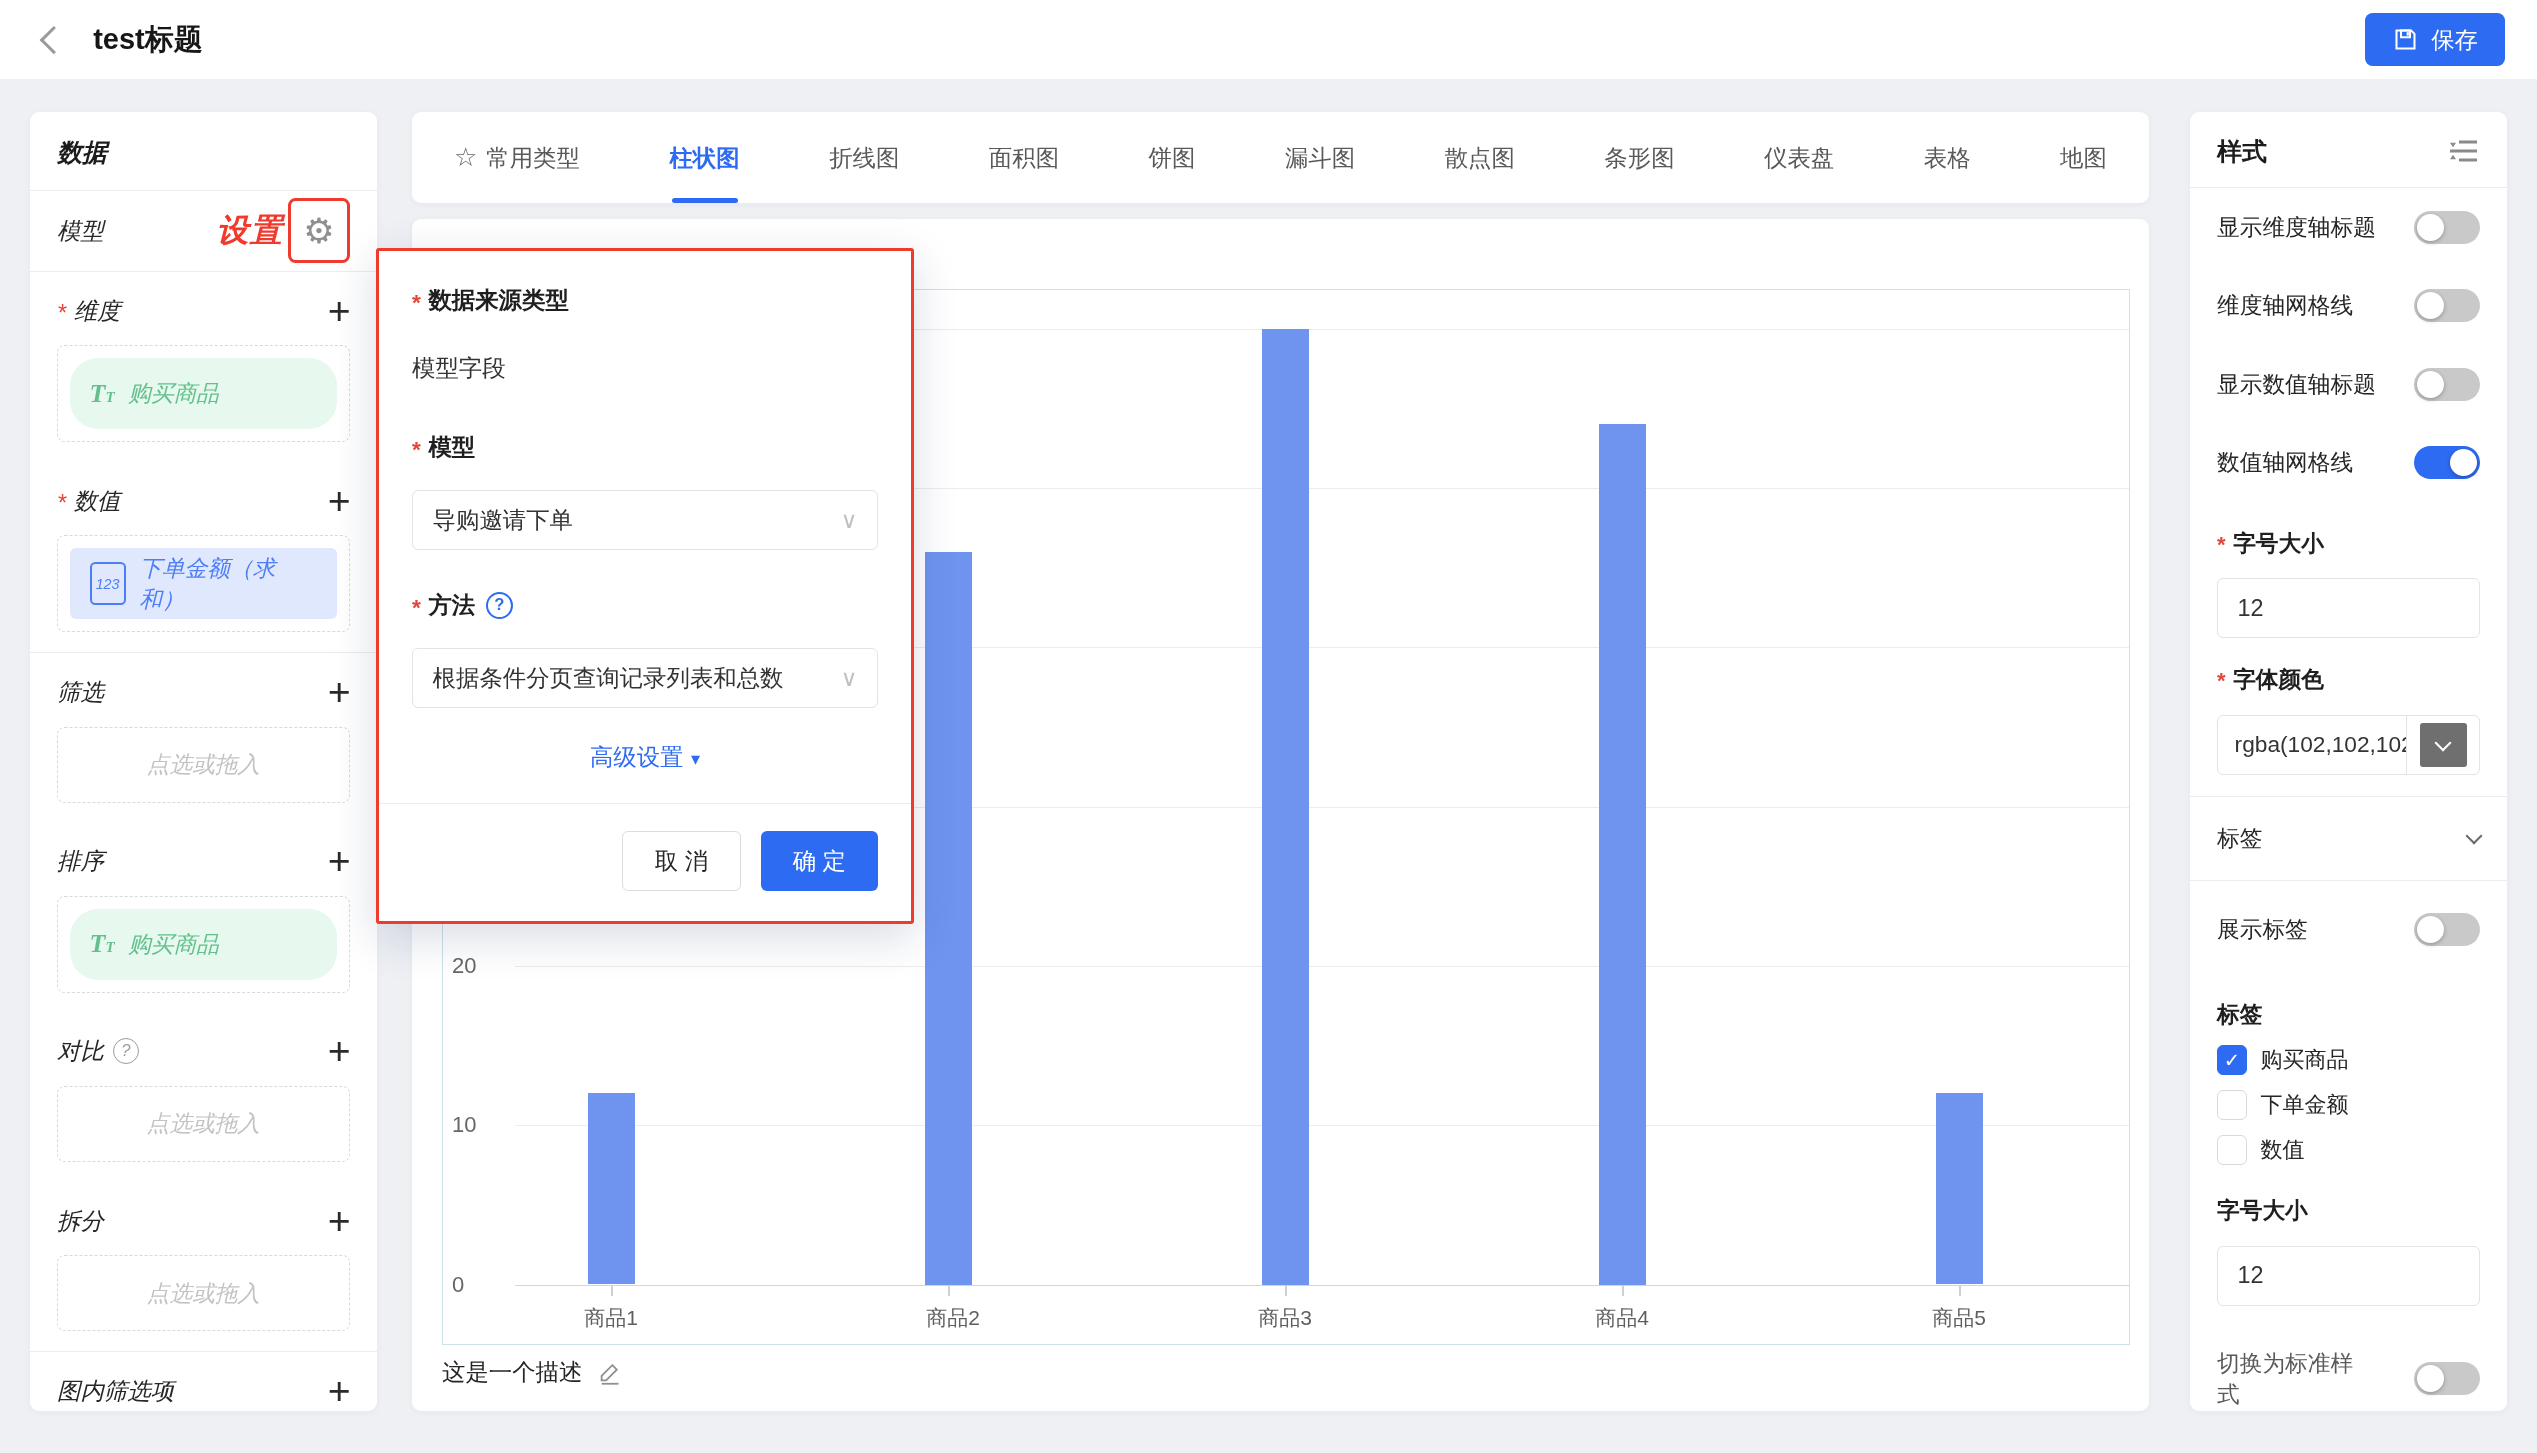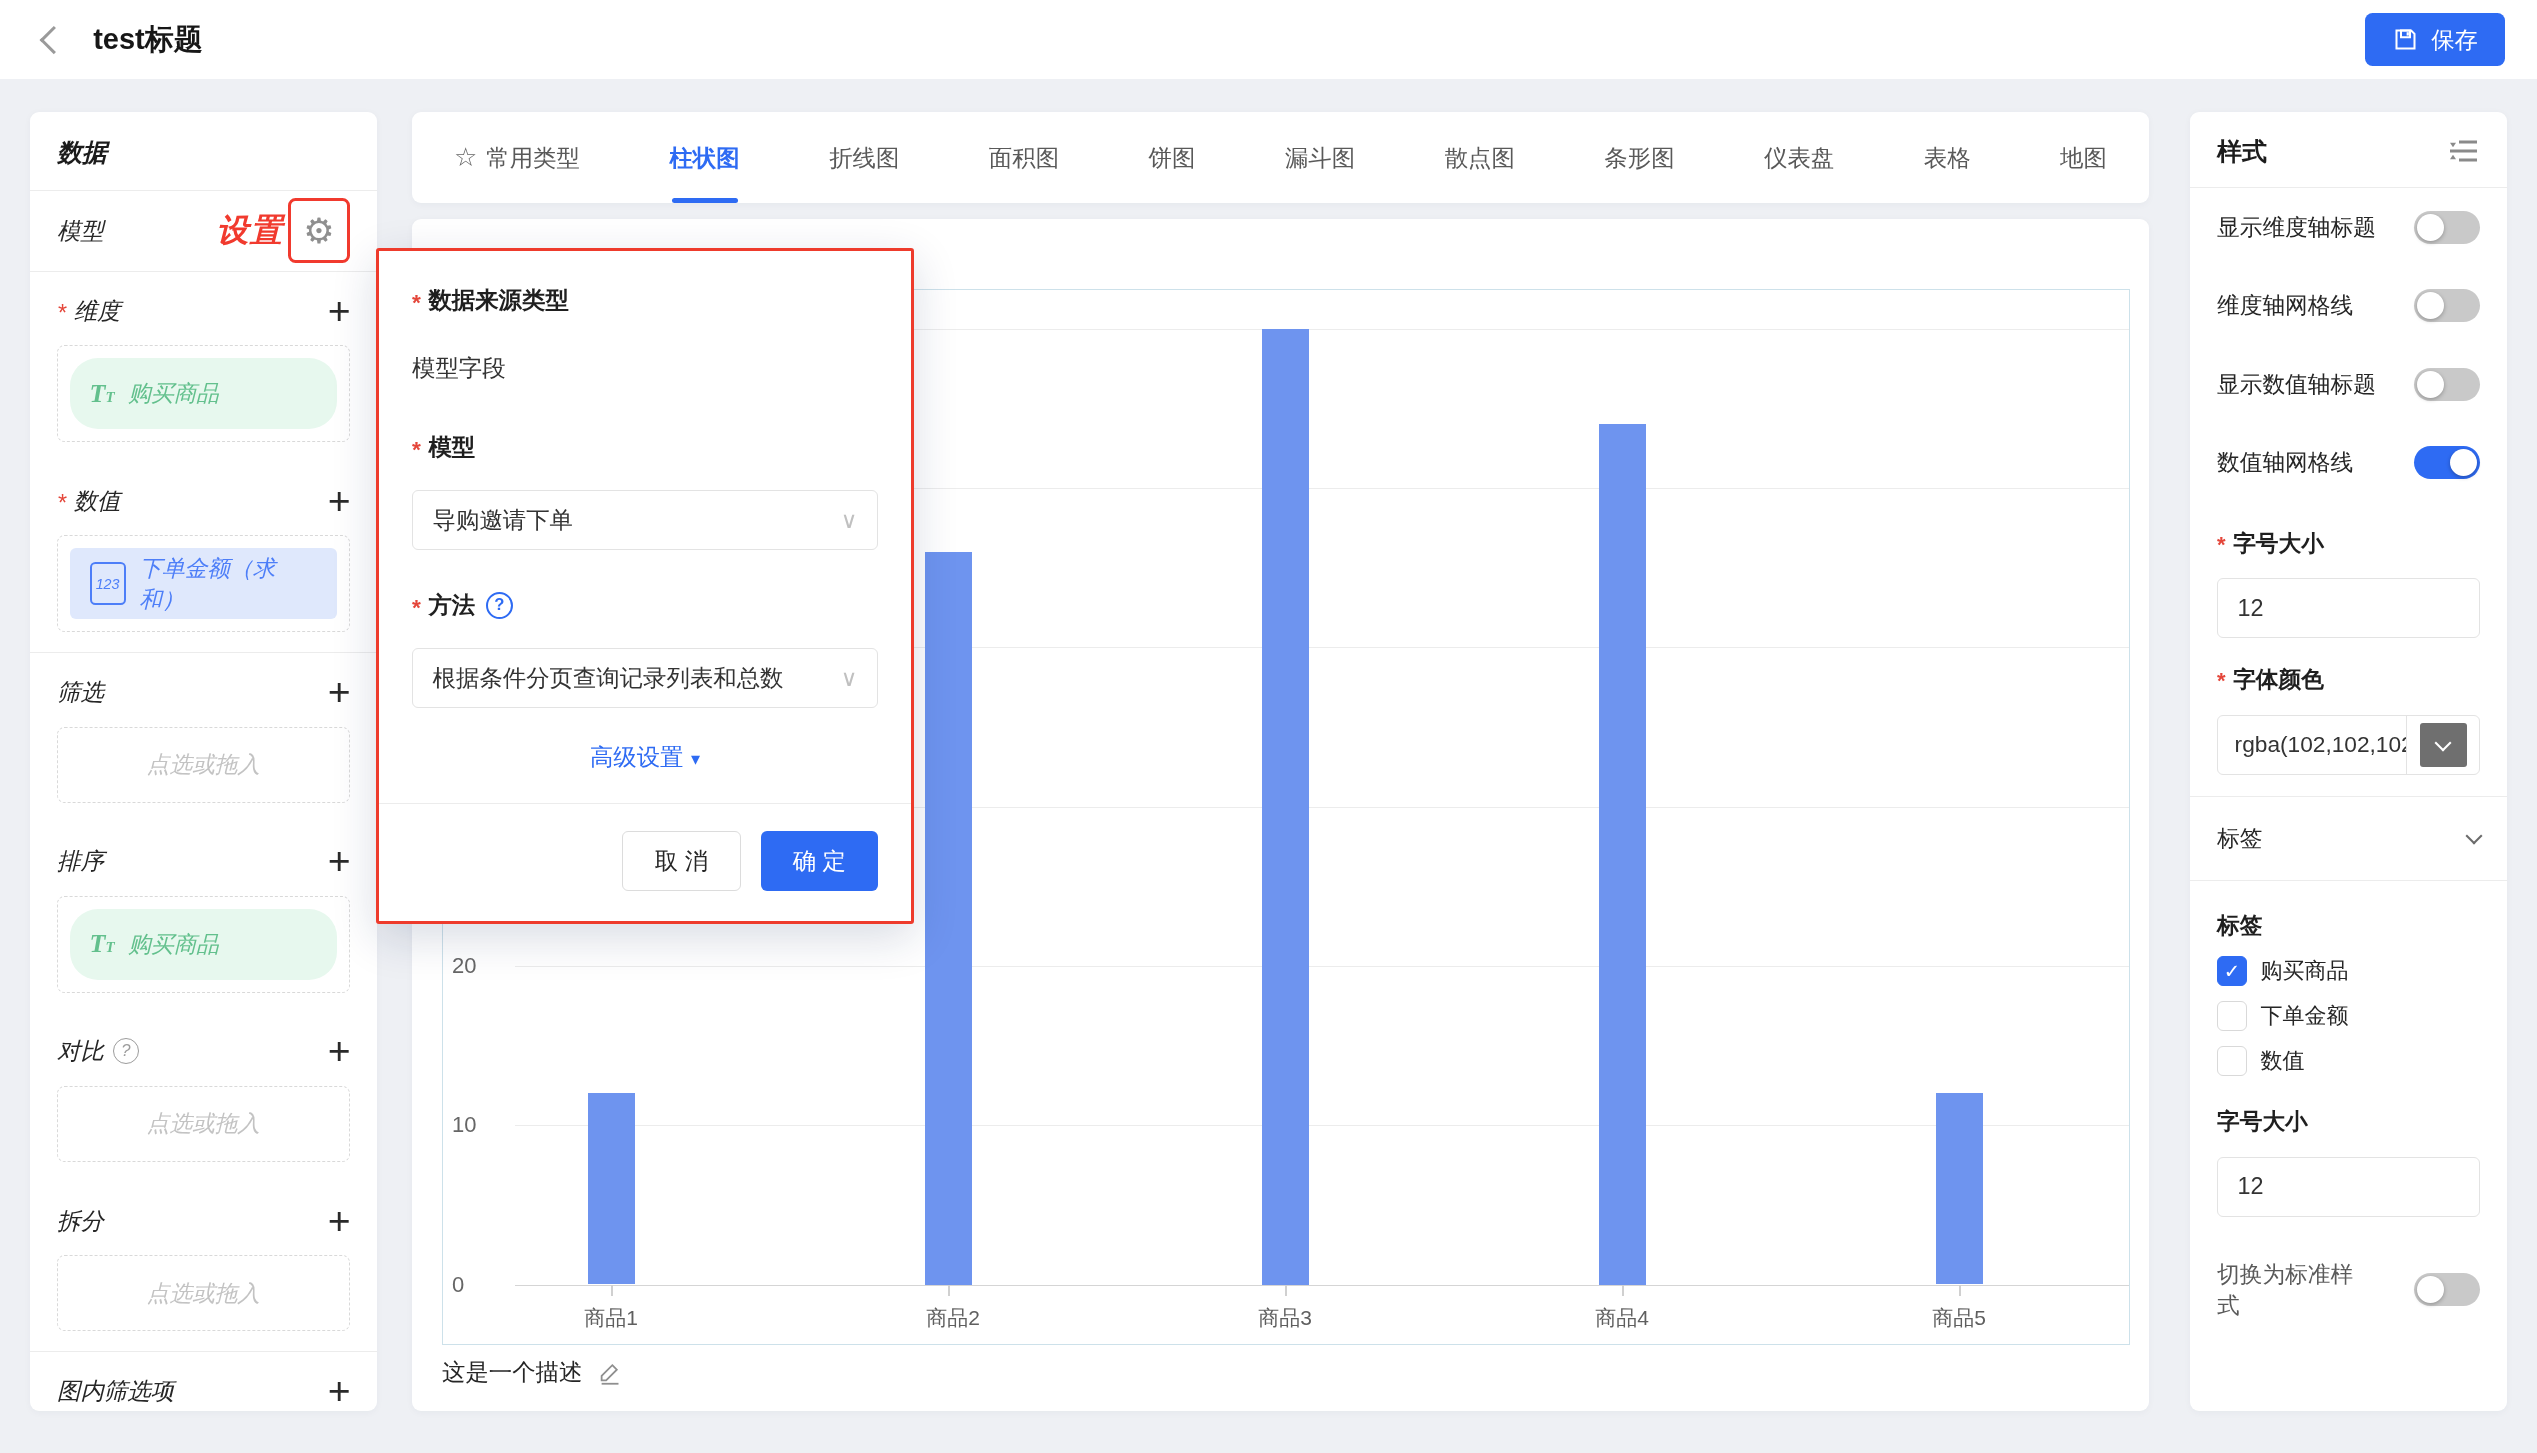--- a/index.html
+++ b/index.html
@@ -415,20 +415,28 @@
     </div>
   </div>
 
   <div class="sp-divider"></div>
   <div class="collapse-row">
     <span>标签</span>
     <div class="chev chev-gray"></div>
   </div>
   <div class="sp-divider tight"></div>
 
+  <div class="t-row" style="padding-top:33px;">
+    <span>展示标签</span>
+    <span>
+        <div class="toggle">
+          <div class="knob"></div>
+        </div>
+      </span>
+  </div>
 
   <div class="sp-bold">标签</div>
   <div>
       <div class="cb-row">
         <div class="cb checked">✓</div>
         <span>购买商品</span>
       </div>
       <div class="cb-row">
         <div class="cb"></div>
         <span>下单金额</span>

